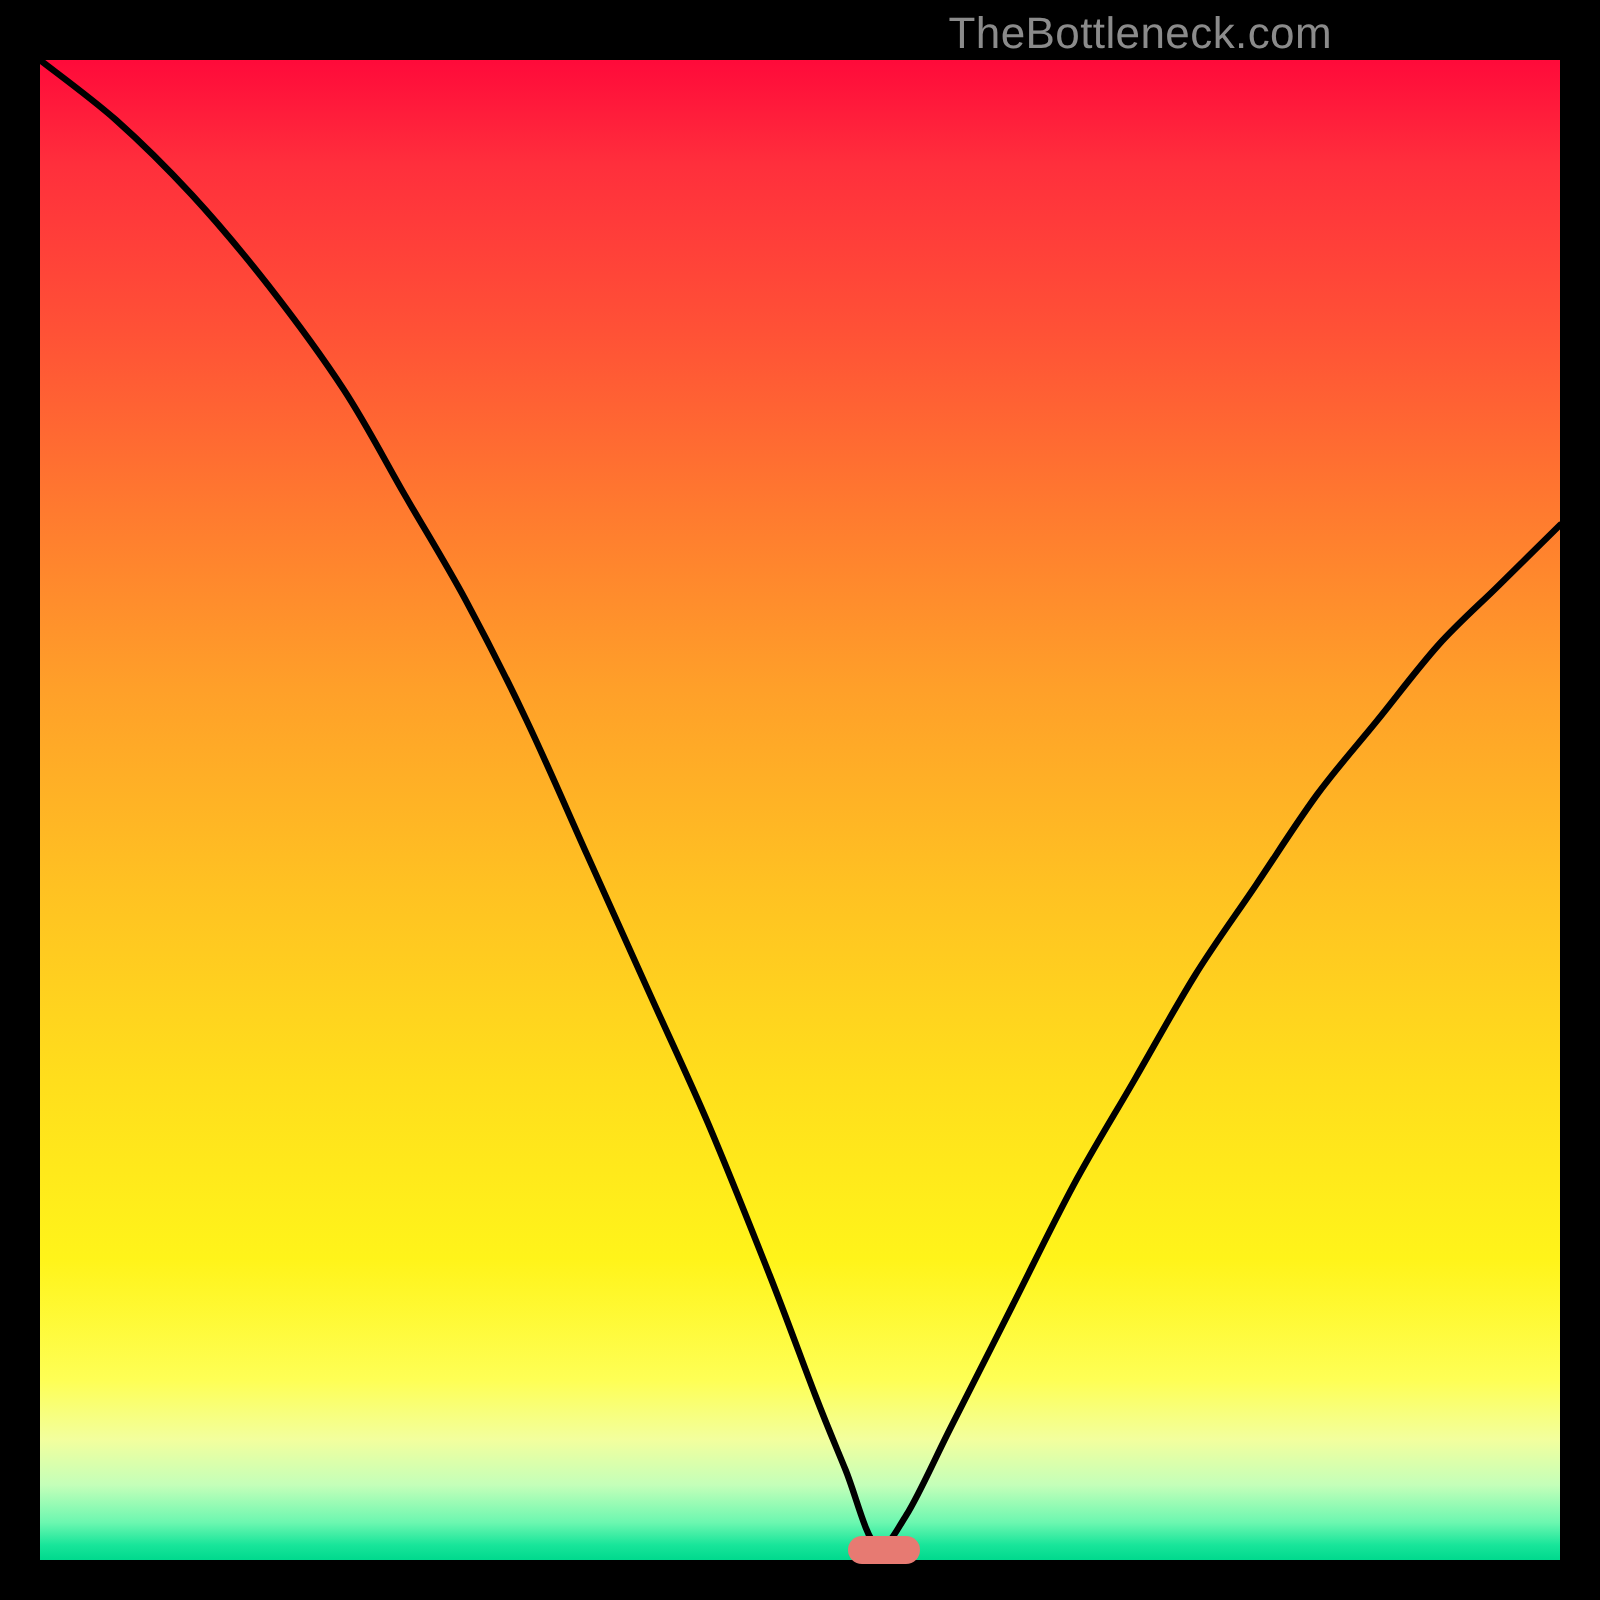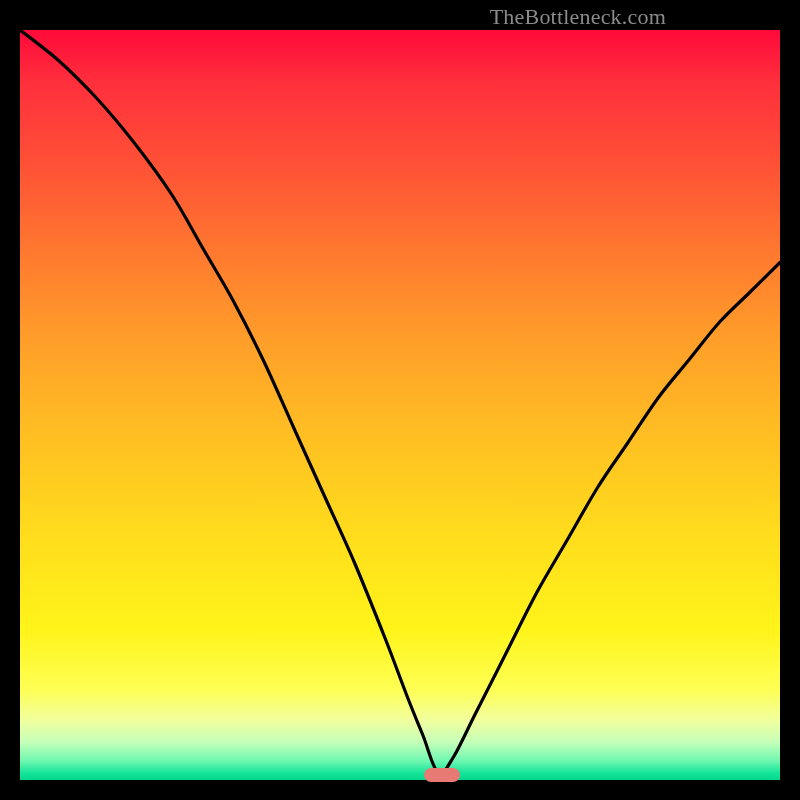--- a/index.html
+++ b/index.html
@@ -9,21 +9,20 @@
     height: 800px;
     background: #000;
     overflow: hidden;
     font-family: Arial, Helvetica, sans-serif;
   }
   .frame {
     position: relative;
     width: 684px;
     height: 800px;
     background: #000;
-    font-family: Liberation Serif, serif;
   }
   .plot {
     position: absolute;
     left: 20px;
     top: 30px;
     width: 760px;
     height: 750px;
     background: linear-gradient(to bottom,
       #ff0a3a 0%,
       #ff2f3c 7%,

